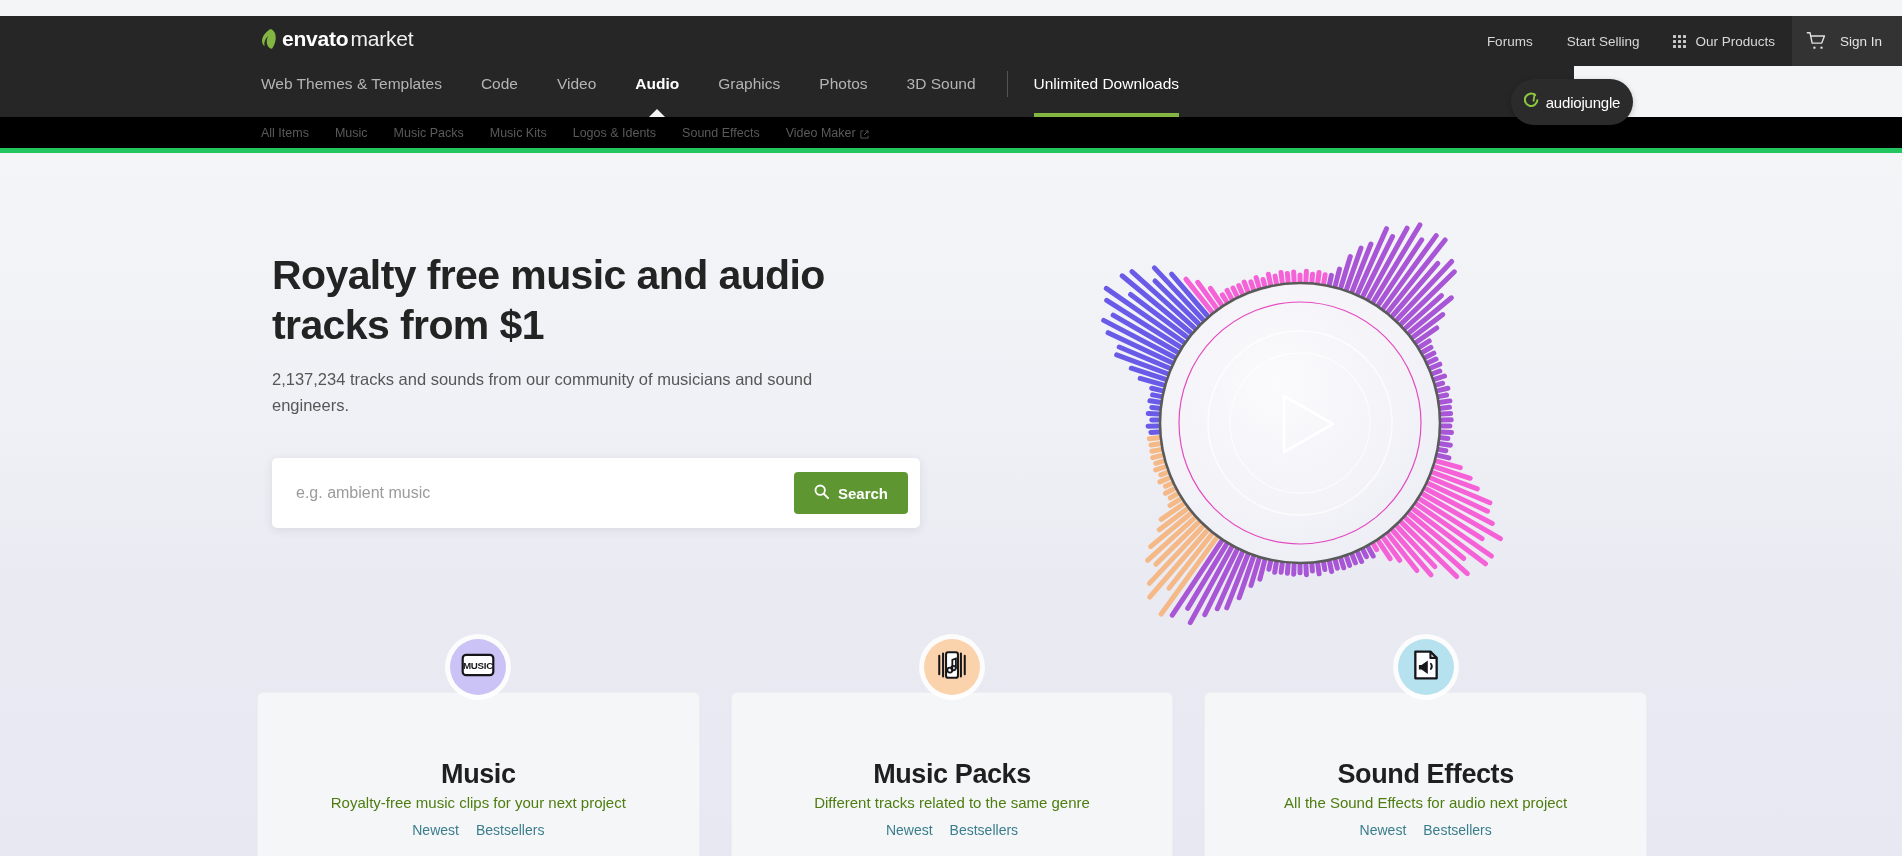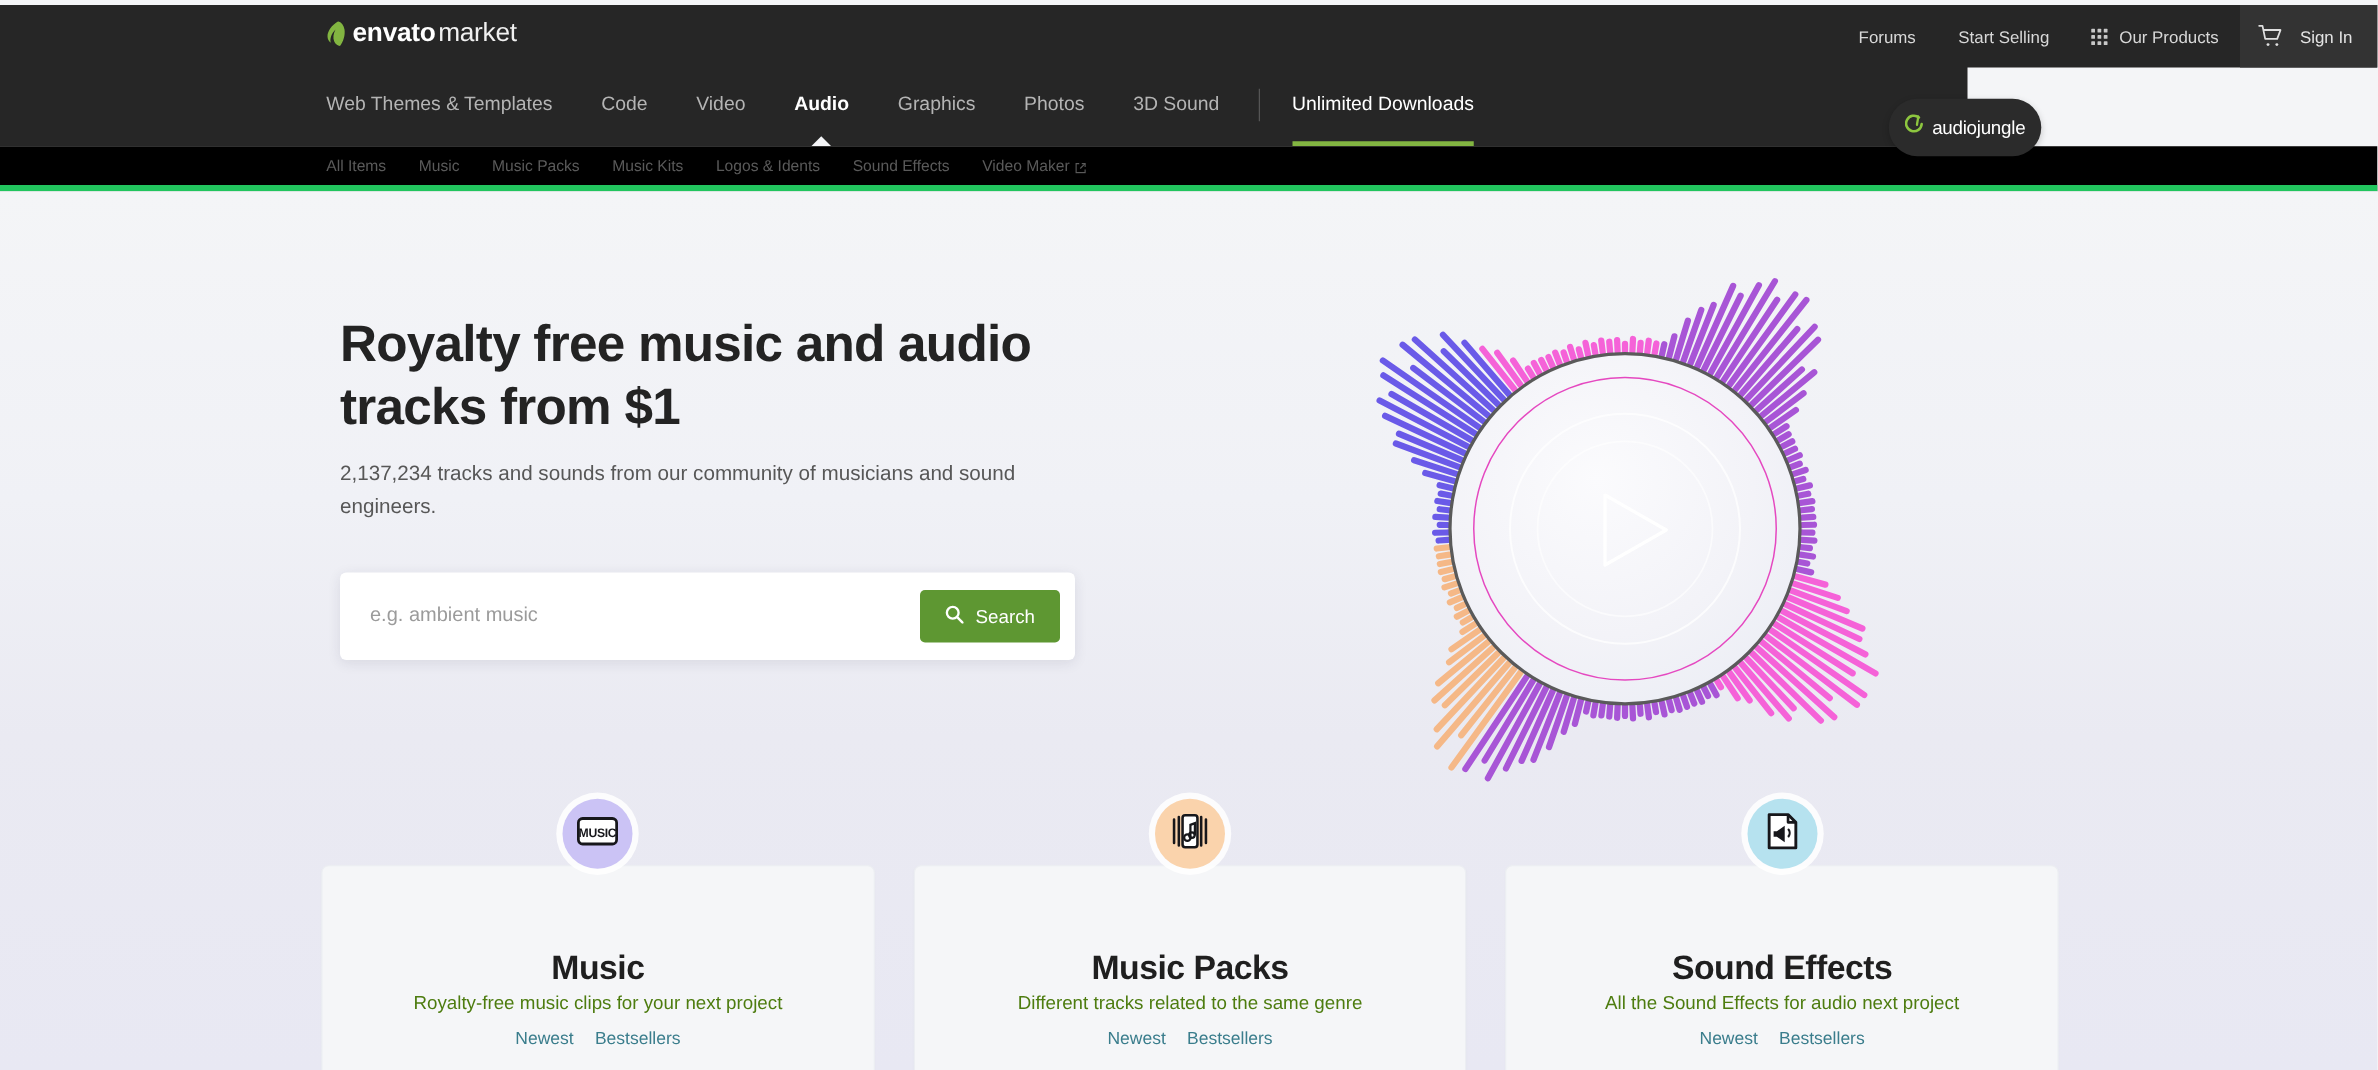--- a/index.html
+++ b/index.html
@@ -7,21 +7,21 @@
   html, body {
     width: 1902px; height: 856px;
     overflow: hidden;
     font-family: "Liberation Sans", sans-serif;
     background: #f4f5f7;
   }
   .page { position: relative; width: 1902px; height: 856px; overflow: hidden; }
 
   
   .topbar {
-    position: absolute; top: 4px; left: 0; width: 1902px; height: 50px;
+    position: absolute; top: 16px; left: 0; width: 1902px; height: 50px;
     background: #262626;
   }
   .logo {
     position: absolute; left: 261px; top: 11px;
     display: flex; align-items: center; gap: 2px;
     font-size: 21px; color: #ffffff; letter-spacing: -0.2px;
   }
   .logo-mark { width: 16px; height: 20px; position: relative; margin-right: 3px; }
   .logo-mark svg { display: block; }
   .logo-envato { font-weight: bold; }
@@ -111,34 +111,34 @@
   .hero-title {
     font-size: 41px; line-height: 50px; font-weight: bold; color: #232323;
     letter-spacing: -0.6px;
   }
   .hero-sub {
     margin-top: 16px; font-size: 16.5px; line-height: 26px; color: #575757;
     width: 600px;
   }
   .searchbox {
     position: absolute; left: 272px; top: 305px;
-    width: 588px; height: 70px; background: #ffffff; border-radius: 5px;
+    width: 648px; height: 70px; background: #ffffff; border-radius: 5px;
     box-shadow: 0 2px 10px rgba(40,40,70,0.10);
     display: flex; align-items: center; padding: 0 12px 0 24px; gap: 12px;
   }
   .search-input {
     flex: 1; border: none; outline: none; font-size: 16px; color: #333;
     font-family: "Liberation Sans", sans-serif; background: transparent;
   }
   .search-input::placeholder { color: #9b9b9b; }
   .search-btn {
     height: 42px; background: #5e9732; border: none; border-radius: 4px;
     color: #fff; font-size: 15px; font-family: "Liberation Sans", sans-serif;
     padding: 0 20px; display: flex; align-items: center; gap: 9px; cursor: pointer;
-    font-weight: normal;
+    font-weight: bold;
   }
 
   
   .wave-wrap {
     position: absolute; left: 1035px; top: 5px; width: 530px; height: 530px;
   }
   .wave-wrap svg { display:block; }
 
   
   .cards {

